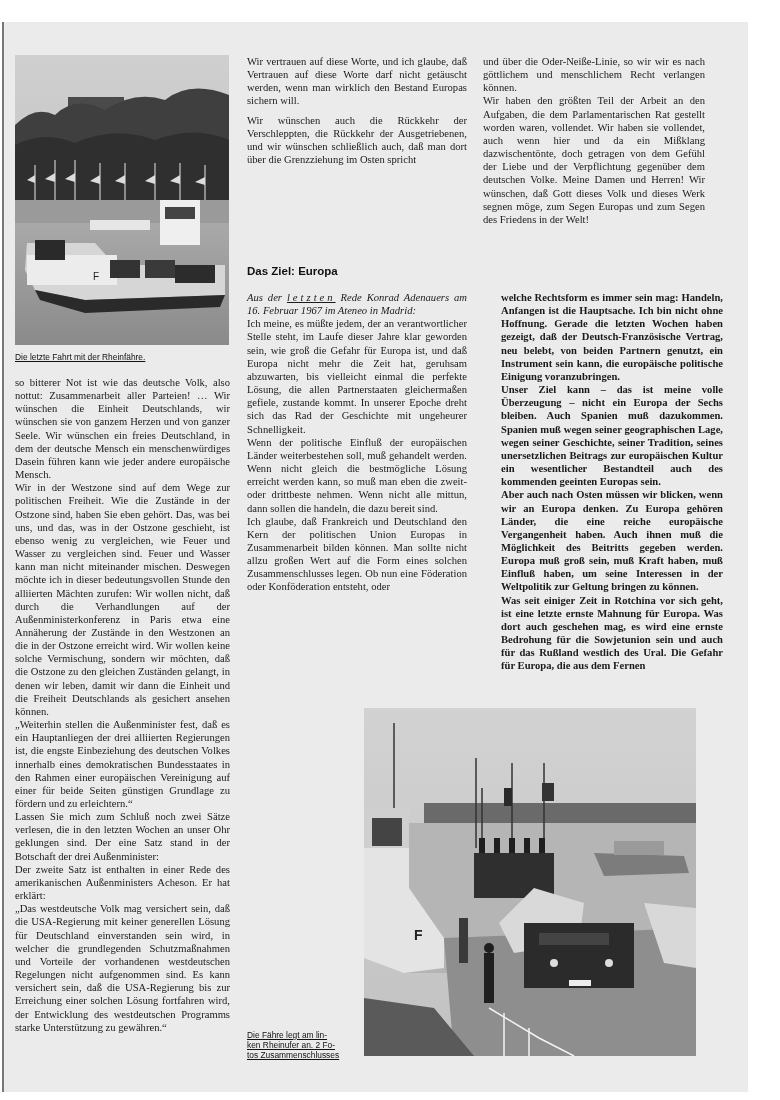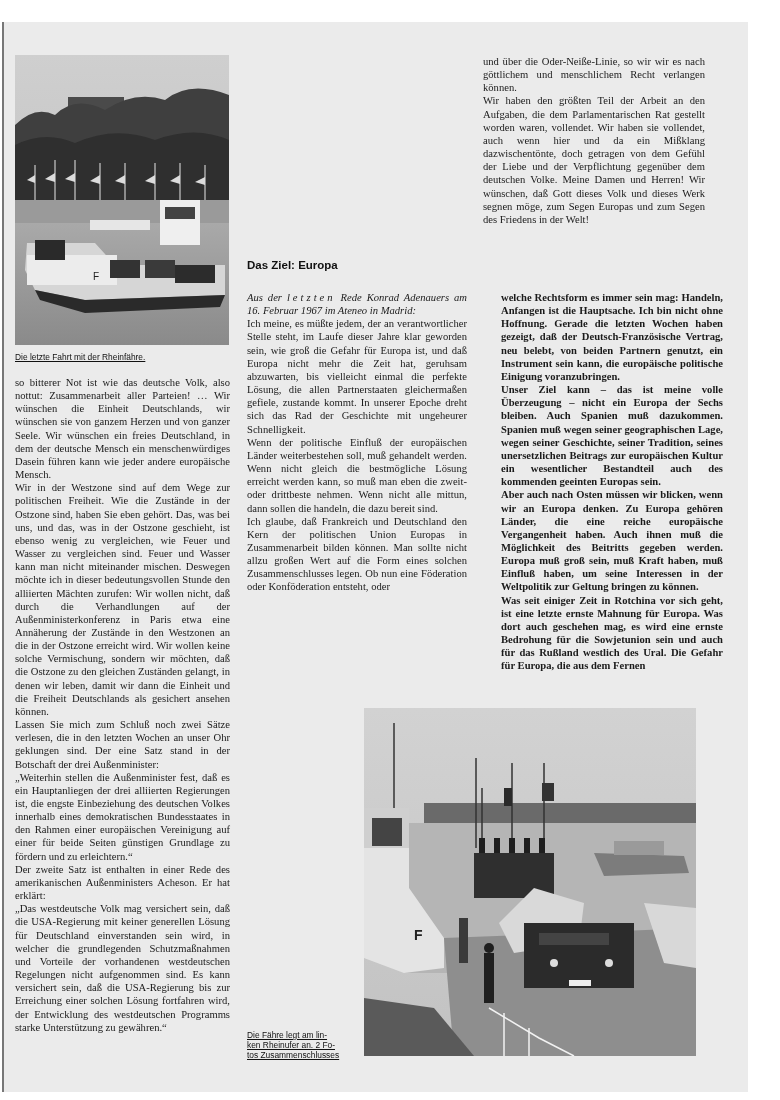--- a/index.html
+++ b/index.html
@@ -29,21 +29,21 @@
   .photo svg { display: block; width: 100%; height: 100%; }
   .caption {
     position: absolute; font-family: "Liberation Sans", "DejaVu Sans", sans-serif;
     font-size: 8.4px; line-height: 10px; color: #111; text-decoration: underline;
   }
   .heading {
     position: absolute; font-family: "Liberation Sans", "DejaVu Sans", sans-serif;
     font-weight: bold; font-size: 11.5px; color: #111;
   }
   .intro { font-style: italic; }
-  .spaced { letter-spacing: 3px; }
+  .spaced { letter-spacing: 3px; text-decoration: underline; }
 </style>
 </head>
 <body>
 
 <div class="page"></div>
 <div class="page-edge"></div>
 
 <div class="photo" style="left:15px; top:55px; width:214px; height:290px;">
   <svg viewBox="0 0 214 290" preserveAspectRatio="none">
     <defs>
@@ -92,48 +92,50 @@
     <rect x="95" y="205" width="30" height="18" fill="#333"></rect>
     <rect x="130" y="205" width="30" height="18" fill="#3a3a3a"></rect>
     <rect x="160" y="210" width="40" height="18" fill="#2c2c2c"></rect>
     <rect x="20" y="185" width="30" height="20" fill="#2a2a2a"></rect>
     <text x="78" y="225" font-family="Liberation Sans, sans-serif" font-size="10" fill="#222">F</text>
   </svg>
 </div>
 <div class="caption" style="left:15px; top:352px;">Die letzte Fahrt mit der Rheinfähre.</div>
 
 <div class="col" style="left:247px; top:55px; width:220px;">
+  <p>Wir vertrauen auf diese Worte, und ich glaube, daß Vertrauen auf diese Worte darf nicht getäuscht werden, wenn man wirklich den Bestand Europas sichern will.</p>
+  <p class="gap">Wir wünschen auch die Rückkehr der Verschleppten, die Rückkehr der Ausgetriebenen, und wir wünschen schließlich auch, daß man dort über die Grenzziehung im Osten spricht</p>
 </div>
 
 <div class="col" style="left:483px; top:55px; width:222px;">
   <p>und über die Oder-Neiße-Linie, so wir wir es nach göttlichem und menschlichem Recht verlangen können.</p>
   <p>Wir haben den größten Teil der Arbeit an den Aufgaben, die dem Parlamentarischen Rat gestellt worden waren, vollendet. Wir haben sie vollendet, auch wenn hier und da ein Mißklang dazwischentönte, doch getragen von dem Gefühl der Liebe und der Verpflichtung gegenüber dem deutschen Volke. Meine Damen und Herren! Wir wünschen, daß Gott dieses Volk und dieses Werk segnen möge, zum Segen Europas und zum Segen des Friedens in der Welt!</p>
 </div>
 
-<div class="heading" style="left:247px; top:259px;">Das Ziel: Europa</div>
+<div class="heading" style="left:247px; top:265px;">Das Ziel: Europa</div>
 
 <div class="col" style="left:247px; top:291px; width:220px;">
   <p class="intro"><span>Aus der </span><span class="spaced">letzten</span><span> Rede Konrad Adenauers am 16. Februar 1967 im Ateneo in Madrid:</span></p>
   <p>Ich meine, es müßte jedem, der an verantwortlicher Stelle steht, im Laufe dieser Jahre klar geworden sein, wie groß die Gefahr für Europa ist, und daß Europa nicht mehr die Zeit hat, geruhsam abzuwarten, bis vielleicht einmal die perfekte Lösung, die allen Partnerstaaten gleichermaßen gefiele, zustande kommt. In unserer Epoche dreht sich das Rad der Geschichte mit ungeheurer Schnelligkeit.</p>
   <p>Wenn der politische Einfluß der europäischen Länder weiterbestehen soll, muß gehandelt werden. Wenn nicht gleich die bestmögliche Lösung erreicht werden kann, so muß man eben die zweit- oder drittbeste nehmen. Wenn nicht alle mittun, dann sollen die handeln, die dazu bereit sind.</p>
   <p>Ich glaube, daß Frankreich und Deutschland den Kern der politischen Union Europas in Zusammenarbeit bilden können. Man sollte nicht allzu großen Wert auf die Form eines solchen Zusammenschlusses legen. Ob nun eine Föderation oder Konföderation entsteht, oder</p>
 </div>
 
 <div class="col" style="left:501px; top:291px; width:222px;font-weight:bold;">
   <p>welche Rechtsform es immer sein mag: Handeln, Anfangen ist die Hauptsache. Ich bin nicht ohne Hoffnung. Gerade die letzten Wochen haben gezeigt, daß der Deutsch-Französische Vertrag, neu belebt, von beiden Partnern genutzt, ein Instrument sein kann, die europäische politische Einigung voranzubringen.</p>
   <p>Unser Ziel kann – das ist meine volle Überzeugung – nicht ein Europa der Sechs bleiben. Auch Spanien muß dazukommen. Spanien muß wegen seiner geographischen Lage, wegen seiner Geschichte, seiner Tradition, seines unersetzlichen Beitrags zur europäischen Kultur ein wesentlicher Bestandteil auch des kommenden geeinten Europas sein.</p>
   <p>Aber auch nach Osten müssen wir blicken, wenn wir an Europa denken. Zu Europa gehören Länder, die eine reiche europäische Vergangenheit haben. Auch ihnen muß die Möglichkeit des Beitritts gegeben werden. Europa muß groß sein, muß Kraft haben, muß Einfluß haben, um seine Interessen in der Weltpolitik zur Geltung bringen zu können.</p>
   <p>Was seit einiger Zeit in Rotchina vor sich geht, ist eine letzte ernste Mahnung für Europa. Was dort auch geschehen mag, es wird eine ernste Bedrohung für die Sowjetunion sein und auch für das Rußland westlich des Ural. Die Gefahr für Europa, die aus dem Fernen</p>
 </div>
 
 <div class="col" style="left:15px; top:376px; width:215px;">
   <p>so bitterer Not ist wie das deutsche Volk, also nottut: Zusammenarbeit aller Parteien! … Wir wünschen die Einheit Deutschlands, wir wünschen sie von ganzem Herzen und von ganzer Seele. Wir wünschen ein freies Deutschland, in dem der deutsche Mensch ein menschenwürdiges Dasein führen kann wie jeder andere europäische Mensch.</p>
   <p>Wir in der Westzone sind auf dem Wege zur politischen Freiheit. Wie die Zustände in der Ostzone sind, haben Sie eben gehört. Das, was bei uns, und das, was in der Ostzone geschieht, ist ebenso wenig zu vergleichen, wie Feuer und Wasser zu vergleichen sind. Feuer und Wasser kann man nicht miteinander mischen. Deswegen möchte ich in dieser bedeutungsvollen Stunde den alliierten Mächten zurufen: Wir wollen nicht, daß durch die Verhandlungen auf der Außenministerkonferenz in Paris etwa eine Annäherung der Zustände in den Westzonen an die in der Ostzone erreicht wird. Wir wollen keine solche Vermischung, sondern wir möchten, daß die Ostzone zu den gleichen Zuständen gelangt, in denen wir leben, damit wir dann die Einheit und die Freiheit Deutschlands als gesichert ansehen können.</p>
+  <p>„Weiterhin stellen die Außenminister fest, daß es ein Hauptanliegen der drei alliierten Regierungen ist, die engste Einbeziehung des deutschen Volkes innerhalb eines demokratischen Bundesstaates in den Rahmen einer europäischen Vereinigung auf einer für beide Seiten günstigen Grundlage zu fördern und zu erleichtern.“</p>
   <p>Lassen Sie mich zum Schluß noch zwei Sätze verlesen, die in den letzten Wochen an unser Ohr geklungen sind. Der eine Satz stand in der Botschaft der drei Außenminister:</p>
-  <p>„Weiterhin stellen die Außenminister fest, daß es ein Hauptanliegen der drei alliierten Regierungen ist, die engste Einbeziehung des deutschen Volkes innerhalb eines demokratischen Bundesstaates in den Rahmen einer europäischen Vereinigung auf einer für beide Seiten günstigen Grundlage zu fördern und zu erleichtern.“</p>
   <p>Der zweite Satz ist enthalten in einer Rede des amerikanischen Außenministers Acheson. Er hat erklärt:</p>
   <p>„Das westdeutsche Volk mag versichert sein, daß die USA-Regierung mit keiner generellen Lösung für Deutschland einverstanden sein wird, in welcher die grundlegenden Schutzmaßnahmen und Vorteile der vorhandenen westdeutschen Regelungen nicht aufgenommen sind. Es kann versichert sein, daß die USA-Regierung bis zur Erreichung einer solchen Lösung fortfahren wird, der Entwicklung des westdeutschen Programms starke Unterstützung zu gewähren.“</p>
 </div>
 
 <div class="photo" style="left:364px; top:708px; width:332px; height:348px;">
   <svg viewBox="0 0 332 348" preserveAspectRatio="none">
     <defs>
       <linearGradient id="sky2" x1="0" y1="0" x2="0" y2="1">
         <stop offset="0" stop-color="#d2d2d2"></stop>
           <stop offset="1" stop-color="#c2c2c2"></stop>

